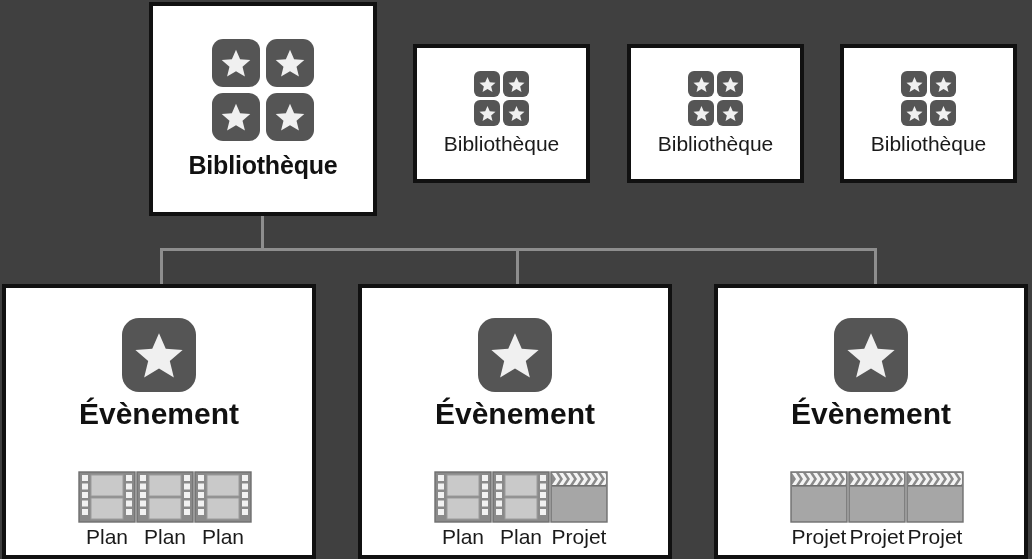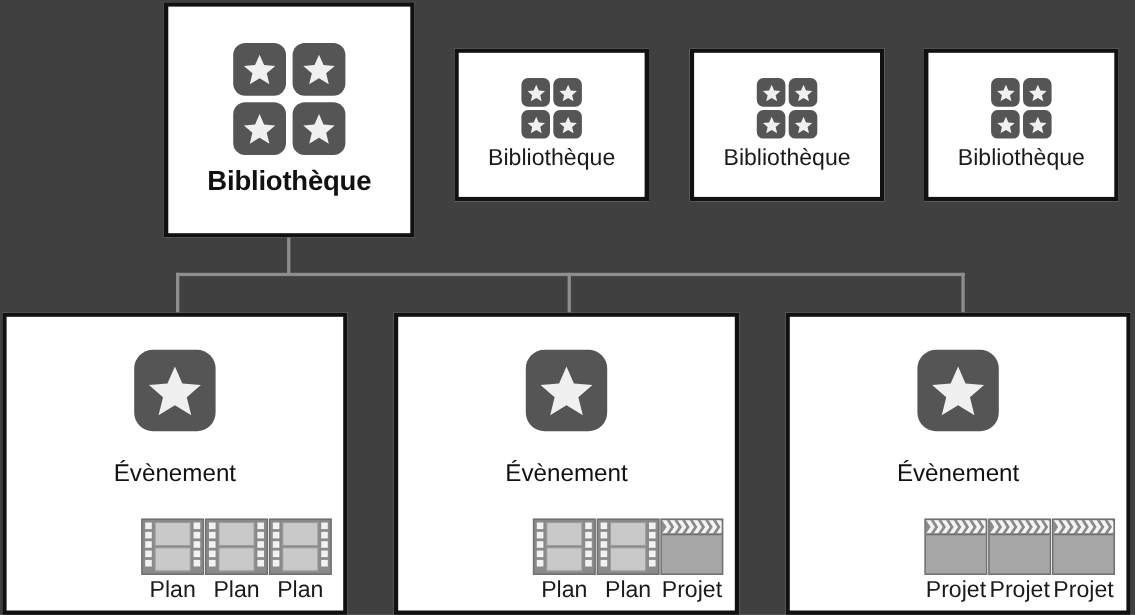--- a/index.html
+++ b/index.html
@@ -85,35 +85,35 @@
     width: 74px;
     height: 74px;
     border-radius: 17px;
     background: #555555;
     display: flex;
     align-items: center;
     justify-content: center;
   }
   .event-icon svg { display: block; }
   .event-label {
-    margin-top: 25px;
-    font-size: 22px;
-    font-weight: normal;
+    margin-top: 5px;
+    font-size: 30px;
+    font-weight: bold;
     color: #111111;
     white-space: nowrap;
   }
 
   
   .children-row {
     position: absolute;
     left: 12px;
     right: 0;
     bottom: 6px;
     display: flex;
-    justify-content: flex-end;
+    justify-content: center;
     align-items: flex-end;
     padding: 0 10px;
     box-sizing: border-box;
   }
   .child {
     display: flex;
     flex-direction: column;
     align-items: center;
   }
   .child-label {

